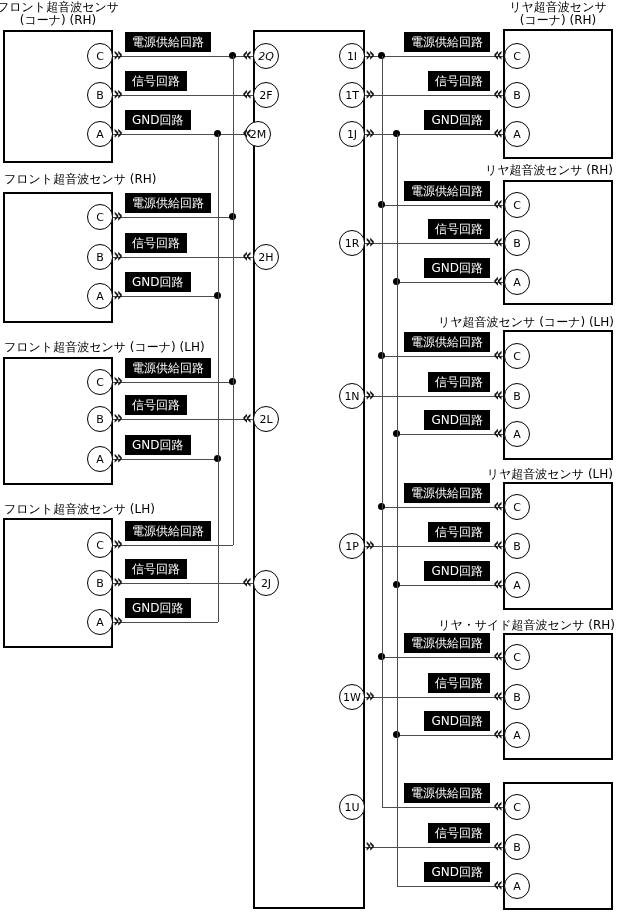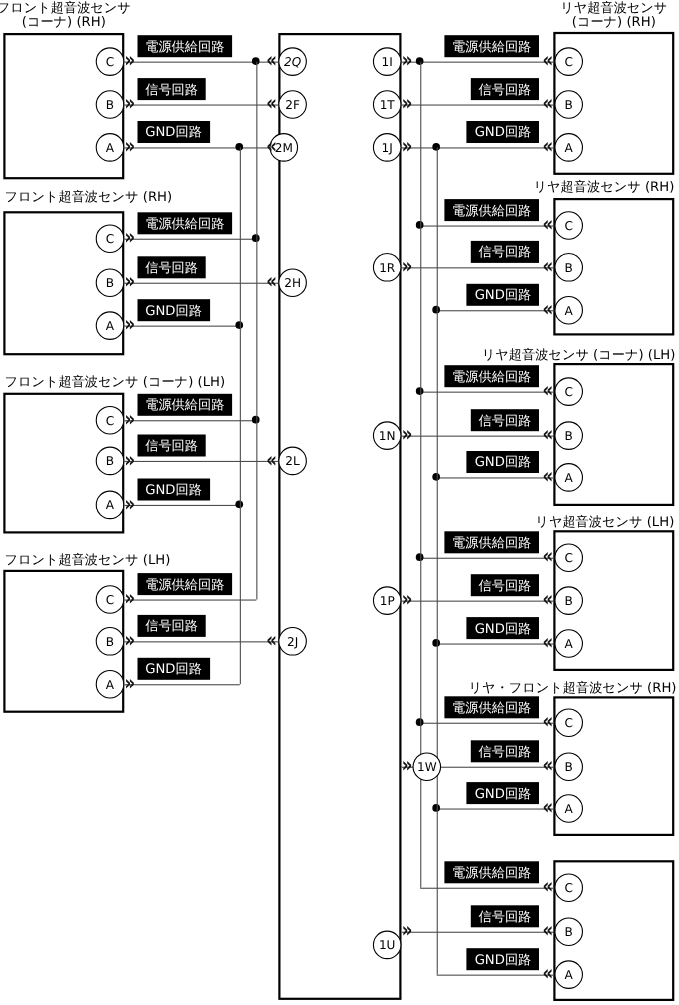--- a/index.html
+++ b/index.html
@@ -184,47 +184,47 @@
     <div class="circle" style="left: 504px; top: 533px;">B</div>
     <div class="chev" style="left: 498px; top: 546px;">«</div>
     <div class="circle" style="left: 339px; top: 533px;">1P</div>
     <div class="chev" style="left: 370px; top: 546px;">»</div>
     <div class="wire" style="left: 397px; top: 585px; width: 106px; height: 1px;"></div>
     <div class="dot" style="left: 393px; top: 581px;"></div>
     <div class="clabel" style="top: 561px; right: 127px;">GND回路</div>
     <div class="circle" style="left: 504px; top: 572px;">A</div>
     <div class="chev" style="left: 498px; top: 585px;">«</div>
     <div class="box" style="left: 503px; top: 633px; width: 110px; height: 127px; z-index: 2;"></div>
-    <div class="title" style="right: 2px; top: 617px;">リヤ・フロント超音波センサ (RH)</div>
+    <div class="title" style="right: 2px; top: 617px;">リヤ・サイド超音波センサ (RH)</div>
     <div class="wire" style="left: 382px; top: 657px; width: 121px; height: 1px;"></div>
     <div class="dot" style="left: 378px; top: 653px;"></div>
     <div class="clabel" style="top: 633px; right: 127px;">電源供給回路</div>
     <div class="circle" style="left: 504px; top: 644px;">C</div>
     <div class="chev" style="left: 498px; top: 657px;">«</div>
     <div class="wire" style="left: 365px; top: 697px; width: 138px; height: 1px;"></div>
     <div class="clabel" style="top: 673px; right: 127px;">信号回路</div>
     <div class="circle" style="left: 504px; top: 684px;">B</div>
     <div class="chev" style="left: 498px; top: 697px;">«</div>
-    <div class="circle" style="left: 339px; top: 684px; margin-left: 36px;">1W</div>
+    <div class="circle" style="left: 339px; top: 684px;">1W</div>
     <div class="chev" style="left: 370px; top: 697px;">»</div>
     <div class="wire" style="left: 397px; top: 735px; width: 106px; height: 1px;"></div>
     <div class="dot" style="left: 393px; top: 731px;"></div>
     <div class="clabel" style="top: 711px; right: 127px;">GND回路</div>
     <div class="circle" style="left: 504px; top: 722px;">A</div>
     <div class="chev" style="left: 498px; top: 735px;">«</div>
     <div class="box" style="left: 503px; top: 782px; width: 110px; height: 128px; z-index: 2;"></div>
     <div class="wire" style="left: 382px; top: 807px; width: 121px; height: 1px;"></div>
     <div class="clabel" style="top: 783px; right: 127px;">電源供給回路</div>
     <div class="circle" style="left: 504px; top: 794px;">C</div>
     <div class="chev" style="left: 498px; top: 807px;">«</div>
     <div class="wire" style="left: 365px; top: 847px; width: 138px; height: 1px;"></div>
     <div class="clabel" style="top: 823px; right: 127px;">信号回路</div>
     <div class="circle" style="left: 504px; top: 834px;">B</div>
     <div class="chev" style="left: 498px; top: 847px;">«</div>
-    <div class="circle" style="left: 339px; top: 846px;">1U</div>
+    <div class="circle" style="left: 339px; top: 794px;">1U</div>
     <div class="chev" style="left: 370px; top: 847px;">»</div>
     <div class="wire" style="left: 397px; top: 886px; width: 106px; height: 1px;"></div>
     <div class="clabel" style="top: 862px; right: 127px;">GND回路</div>
     <div class="circle" style="left: 504px; top: 873px;">A</div>
     <div class="chev" style="left: 498px; top: 886px;">«</div>
     <div class="wire" style="left: 382px; top: 56px; width: 1px; height: 751px;"></div>
     <div class="wire" style="left: 397px; top: 134px; width: 1px; height: 752px;"></div>
   </div>
 
 </body></html>

